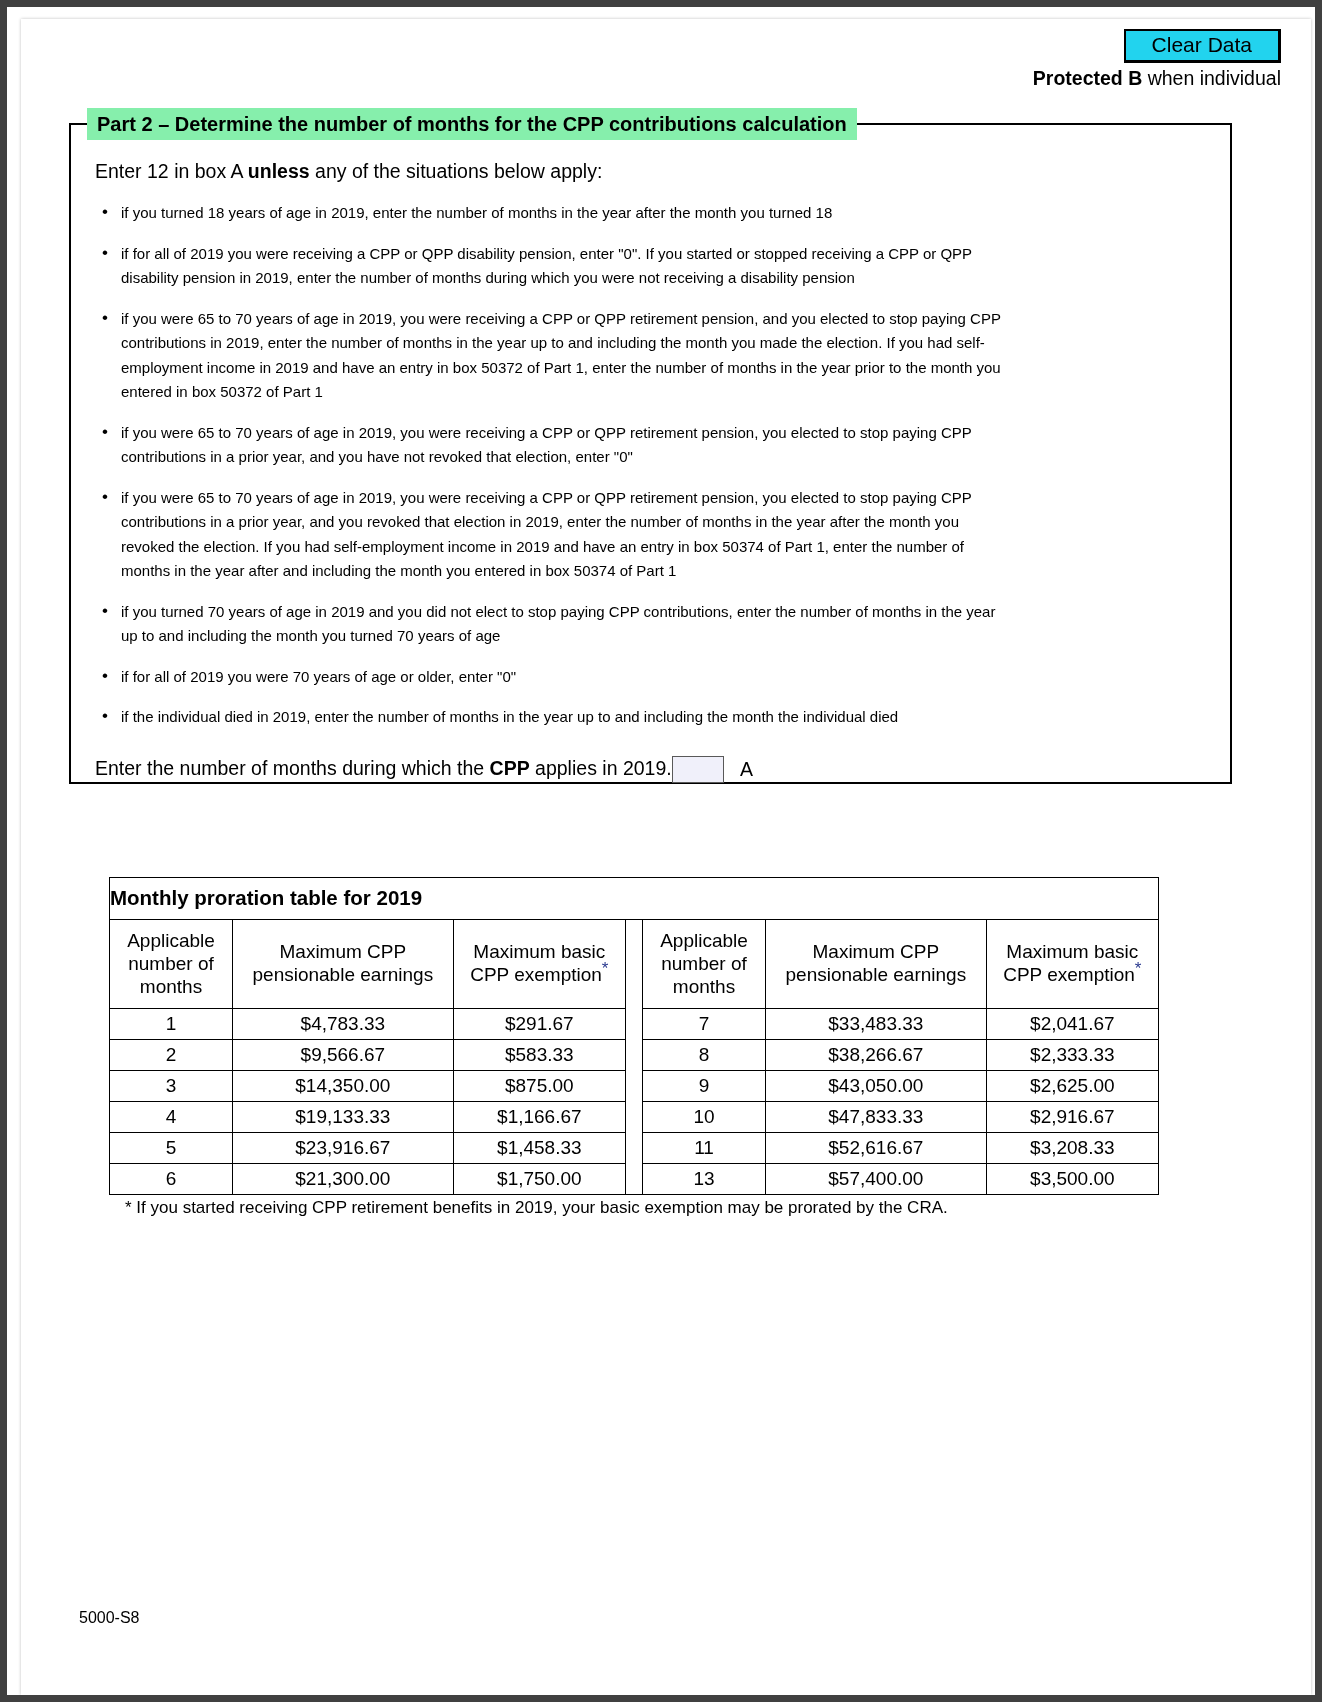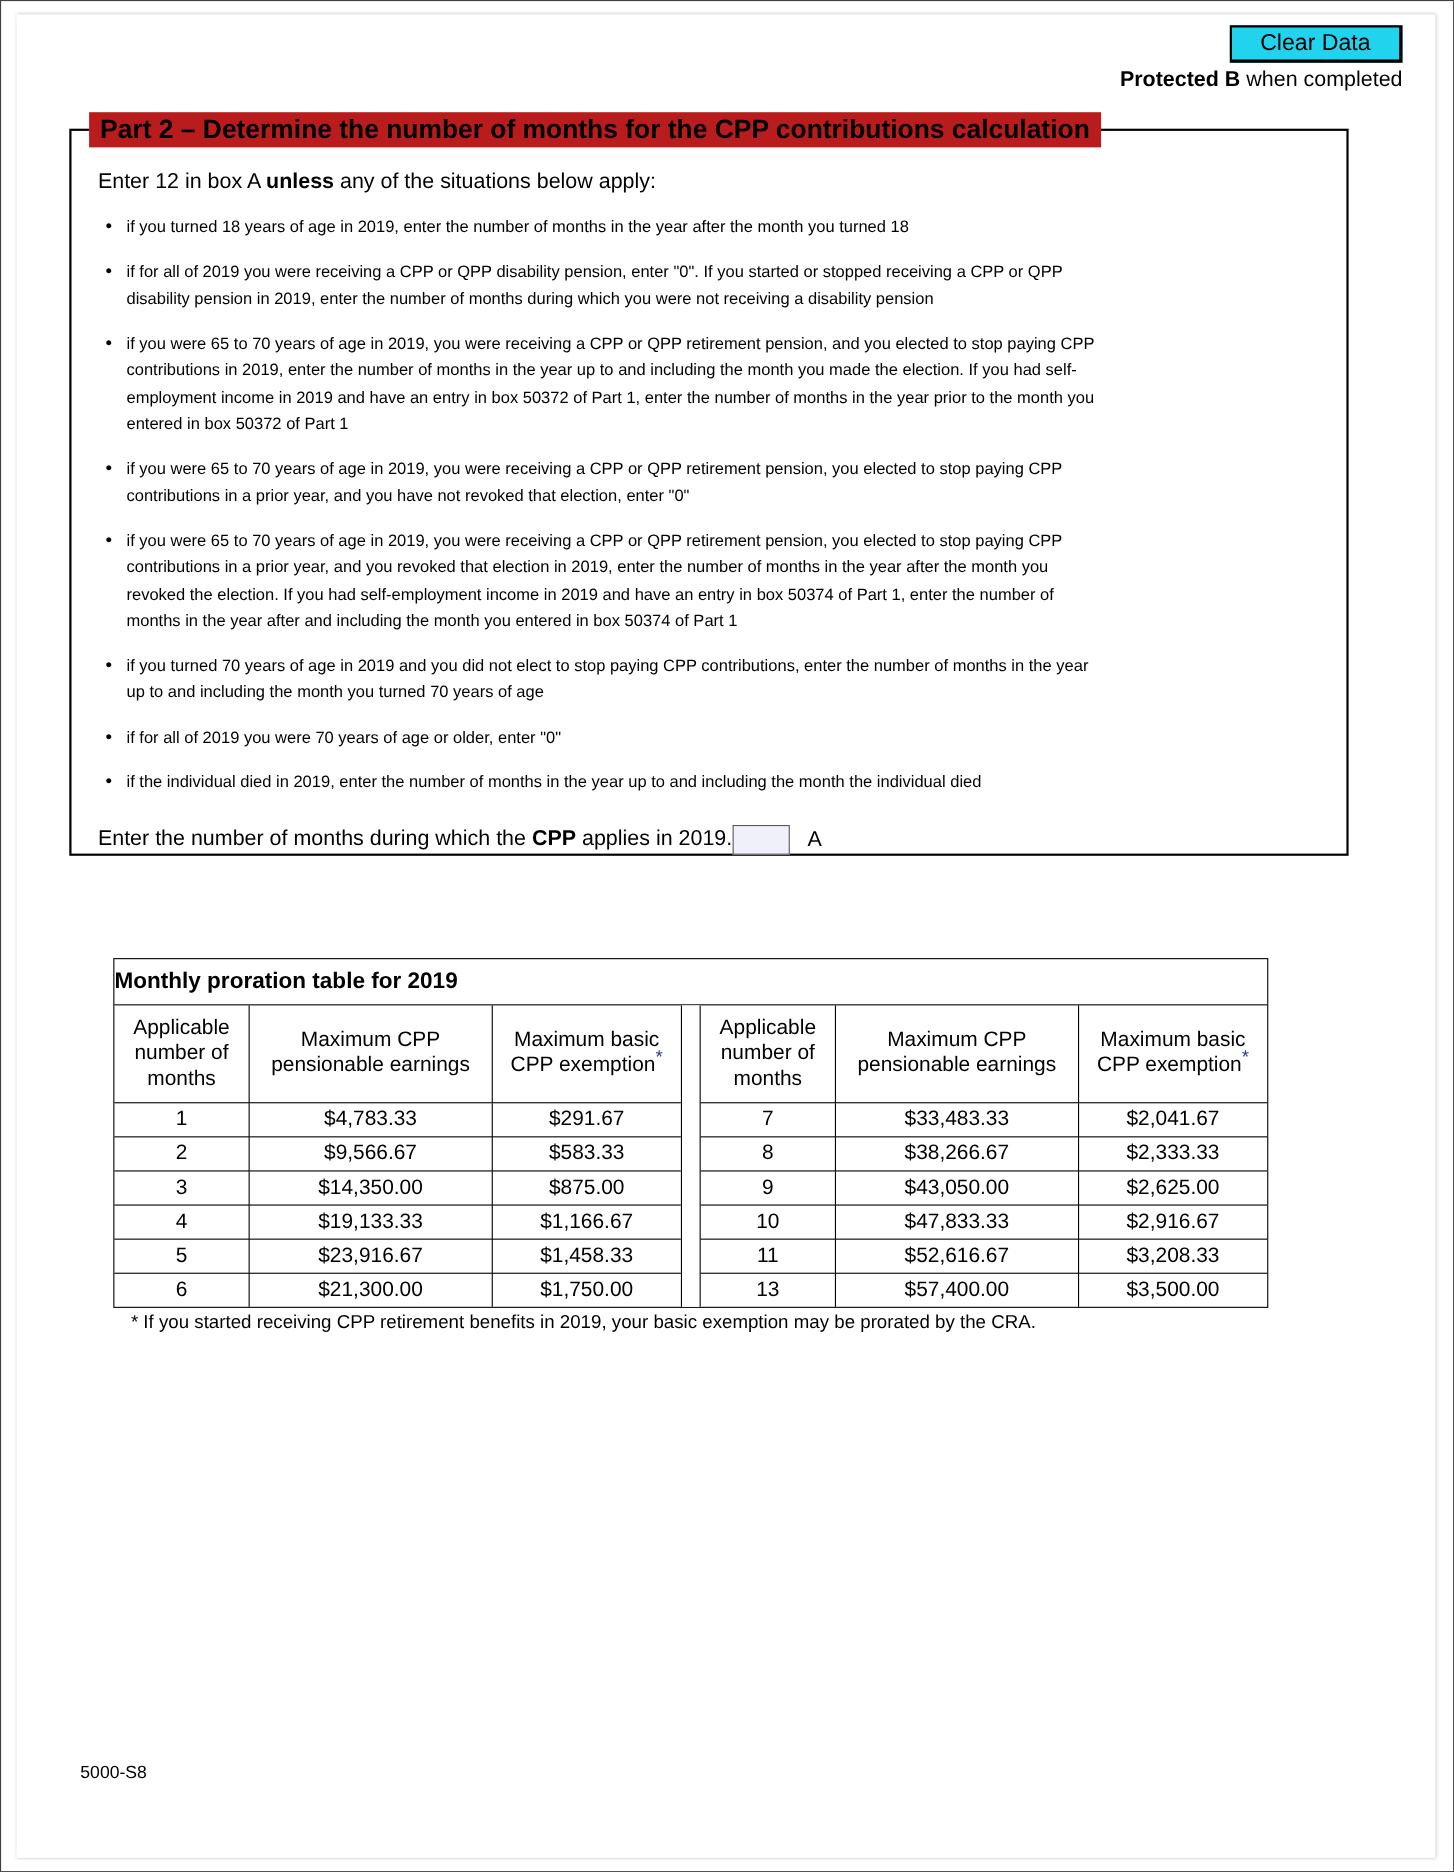--- a/index.html
+++ b/index.html
@@ -10,21 +10,21 @@
   body {
     font-family: "Liberation Sans", sans-serif;
   }
   .page {
     position: relative;
     width: 1322px;
     height: 1702px;
     background: #ffffff;
     margin: 0 auto;
     box-sizing: border-box;
-    border: 1px solid #404040;
+    border: 7px solid #404040;
     overflow: hidden;
   }
   .sheet {
     position: absolute;
     left: 14px;
     top: 12px;
     width: 1290px;
     height: 1676px;
     background: #ffffff;
     box-shadow: 0 0 3px rgba(0,0,0,0.25);
@@ -70,23 +70,23 @@
     top: 104px;
     width: 1163px;
     height: 661px;
     border: 2px solid #000000;
     box-sizing: border-box;
   }
   .part-legend {
     position: absolute;
     left: 66px;
     top: 89px;
-    background: #b91c1c;
+    background: #86efac;
     padding: 0 10px;
-    font-size: 24px;
+    font-size: 20px;
     font-weight: bold;
     color: #000000;
     white-space: nowrap;
     line-height: 32px;
     text-align: right;
   }
   .part-inner {
     position: absolute;
     left: 48px;
     top: 104px;
@@ -239,21 +239,21 @@
 </style>
 </head>
 <body>
 
 <div class="page">
   <div class="sheet">
 
     <div class="header-area">
       <div class="clear-data-btn">Clear Data</div>
       <div class="protected-line">
-        <span class="bold">Protected B</span><span> when completed</span>
+        <span class="bold">Protected B</span><span> when individual</span>
       </div>
     </div>
 
     <div class="part-box"></div>
     <div class="part-legend">Part 2 – Determine the number of months for the CPP contributions calculation</div>
 
     <div class="part-inner">
 
       <div class="intro-line">
         <span>Enter 12 in box A </span><span class="bold">unless</span><span> any of the situations below apply:</span>

